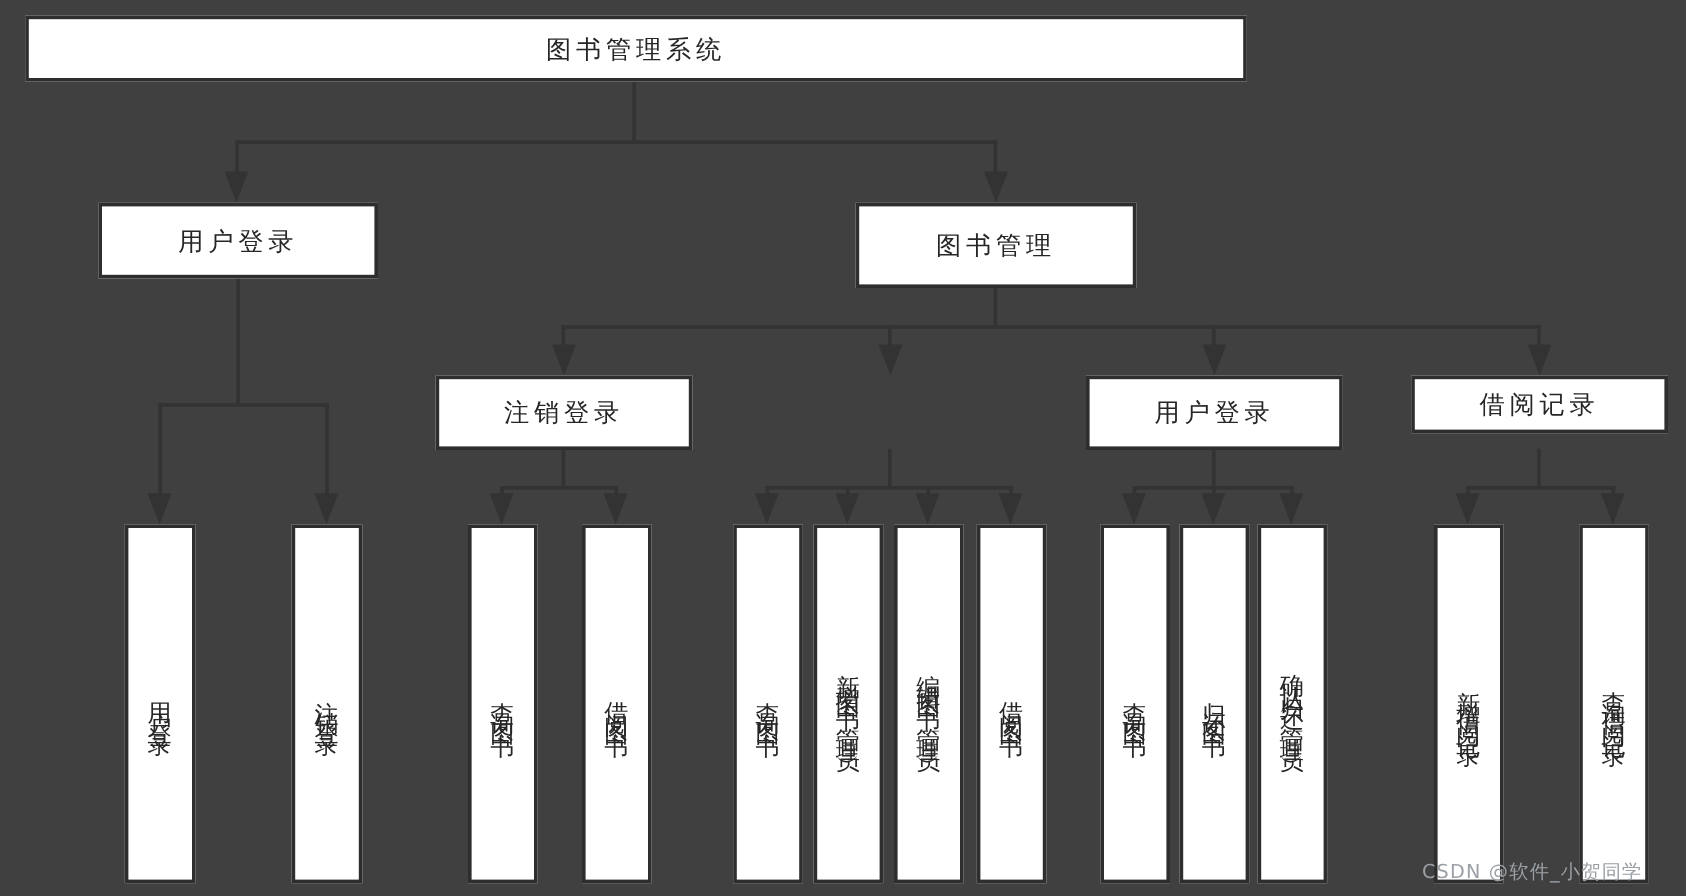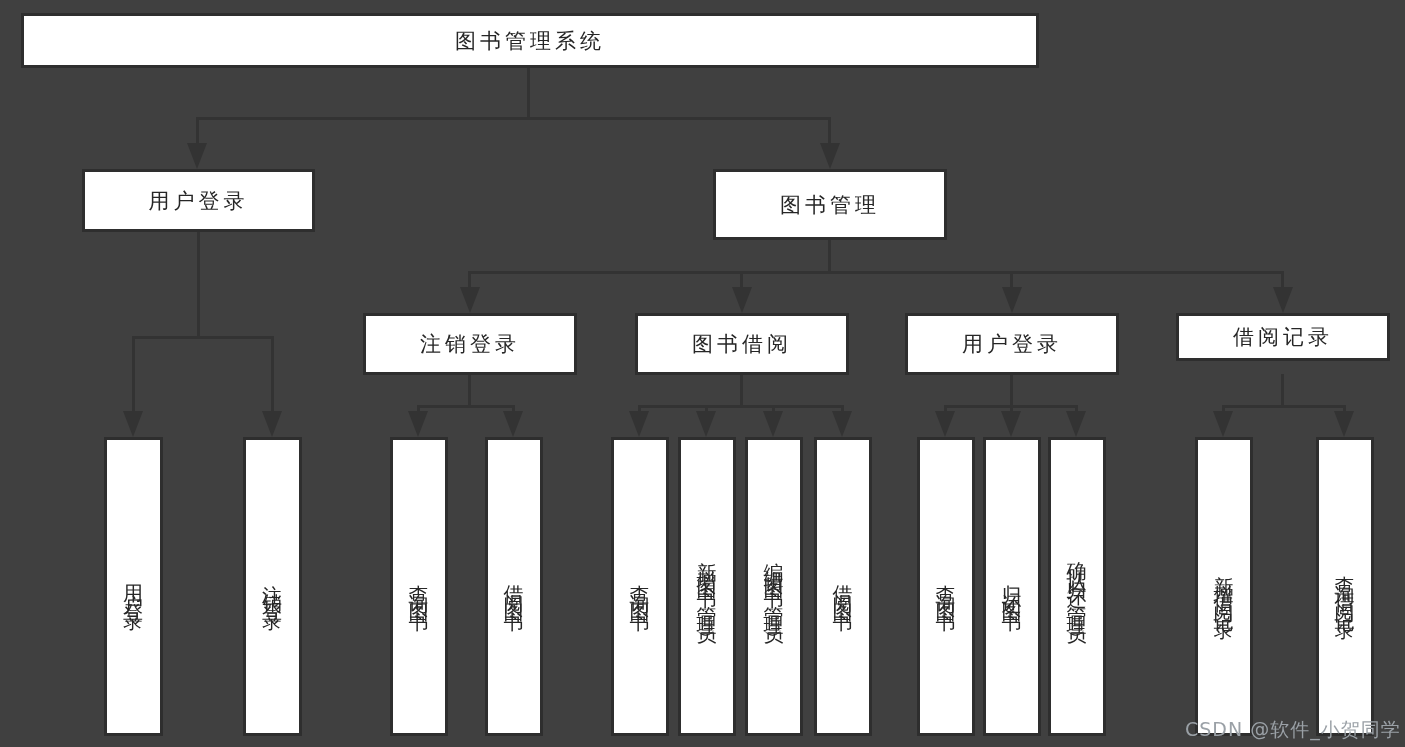--- a/index.html
+++ b/index.html
@@ -19,44 +19,41 @@
   }
   .vl{position:absolute;width:3px;background:#333333;z-index:1;}
   .hl{position:absolute;height:3px;background:#333333;z-index:1;}
   .arrow{
     position:absolute;width:0;height:0;z-index:1;
     border-left:10px solid transparent;border-right:10px solid transparent;
     border-top:26px solid #333333;
   }
   .watermark{
     position:absolute;left:1185px;top:717px;z-index:5;
-    color:#9aa0a6;font-size:19px;letter-spacing:1px;white-space:nowrap;
+    color:#9aa0a6;font-size:16px;letter-spacing:1px;white-space:nowrap;
   }
 </style>
 </head>
 <body>
 
 <div class="canvas">
 
   <div class="node h-node" style="left:21px;top:13px;width:1018px;height:55px">
     <span>图书管理系统</span>
   </div>
 
   <div class="node h-node" style="left:82px;top:169px;width:233px;height:63px">
     <span>用户登录</span>
   </div>
   <div class="node h-node" style="left:713px;top:169px;width:234px;height:71px">
     <span>图书管理</span>
   </div>
 
   <div class="node h-node" style="left:363px;top:313px;width:214px;height:62px">
     <span>注销登录</span>
-  </div>
-  <div class="node h-node" style="left:635px;top:313px;width:214px;height:62px">
-    <span>图书借阅</span>
   </div>
   <div class="node h-node" style="left:905px;top:313px;width:214px;height:62px">
     <span>用户登录</span>
   </div>
   <div class="node h-node" style="left:1176px;top:313px;width:214px;height:48px">
     <span>借阅记录</span>
   </div>
 
   <div class="node v-node" style="left:104px;top:437px;width:59px;height:299px">
     <span>用户登录</span>

